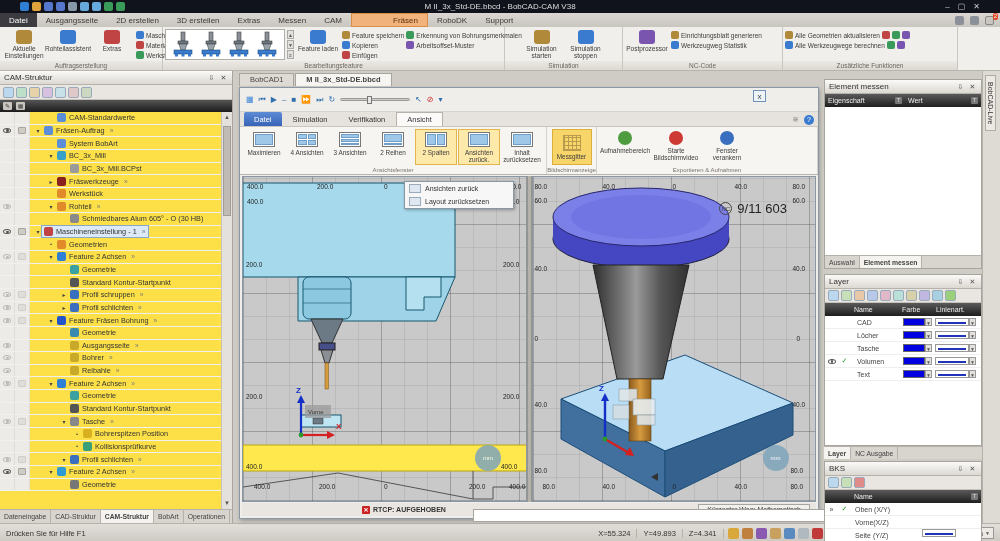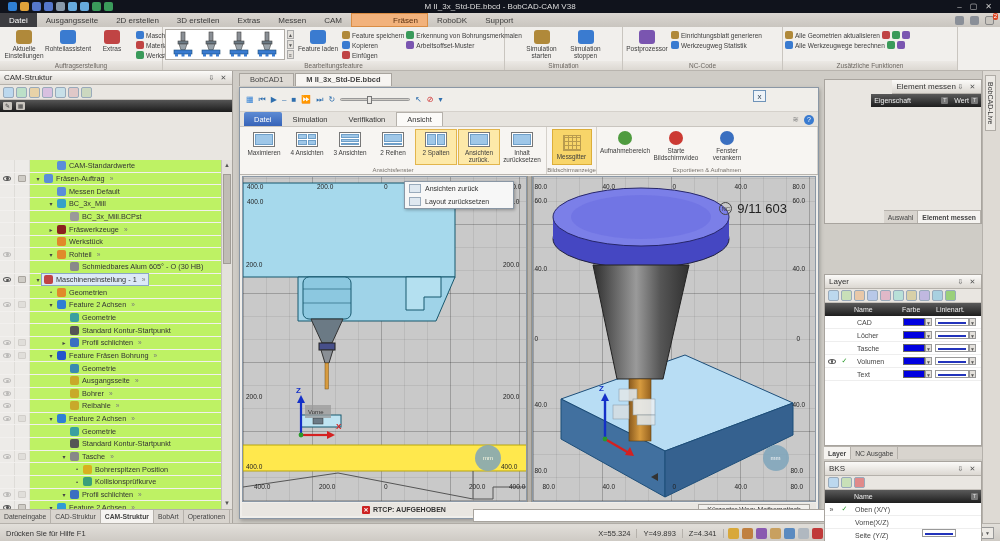--- a/index.html
+++ b/index.html
@@ -1,19 +1,19 @@
 <!DOCTYPE html>
 <html><head>
 <meta charset="utf-8">
 <style>
   *{margin:0;padding:0;box-sizing:border-box;}
   html,body{width:1000px;height:541px;overflow:hidden;font-family:"Liberation Sans",sans-serif;background:#d6d2cc;}
   .abs{position:absolute;}
   
-  #titlebar{position:relative;height:13px;background:#10131c;color:#e8e8e8;font-size:8px;display:flex;align-items:center;padding:0 8px;}
+  #titlebar{position:relative;height:13px;background:#10131c;color:#e8e8e8;font-size:8px;display:flex;align-items:center;padding:0 20px;}
   #qa-icons{display:flex;gap:3px;align-items:center;}
   .qa{width:9px;height:9px;border-radius:2px;display:inline-block;}
   #title-text{position:absolute;left:0;right:0;text-align:center;font-size:8px;color:#ddd;pointer-events:none;}
   #win-btns{margin-left:auto;display:flex;gap:8px;font-size:8px;color:#ccc;z-index:2;}
   
   #tabrow{height:14px;background:linear-gradient(#dad6d1,#c9c5bf);display:flex;align-items:stretch;font-size:8px;color:#3a3a3a;position:relative;}
   .mtab{padding:2px 9px;display:flex;align-items:center;cursor:pointer;}
   .mtab.file{background:#3c3c40;color:#fff;}
   .mtab.hl{background:#f2b27c;border:1px solid #d98d45;color:#5a3010;padding-left:41px;}
   #tabrow-icons{margin-left:auto;display:flex;gap:6px;align-items:center;padding-right:6px;}
@@ -36,21 +36,21 @@
   #workspace{position:relative;height:452px;background:#cfccc6;}
   
   #left-panel{position:absolute;left:0;top:0;width:233px;height:452px;background:#e9e6e1;border-right:1px solid #a8a49e;display:flex;flex-direction:column;}
   .phead{height:14px;background:linear-gradient(#fbfaf8,#dcd8d2);border-bottom:1px solid #b5b1ab;font-size:8px;color:#333;display:flex;align-items:center;padding:0 4px;}
   .phead .ph-ic{margin-left:auto;display:flex;gap:3px;color:#555;font-size:7px;}
   .ph-btn{width:9px;height:9px;text-align:center;line-height:9px;cursor:pointer;}
   #cam-toolbar{height:15px;display:flex;gap:2px;align-items:center;padding:0 3px;border-bottom:1px solid #c5c1bb;}
   .tb-ic{width:11px;height:11px;border-radius:2px;border:1px solid #9ab;cursor:pointer;}
   #tree-header{height:12px;background:linear-gradient(#555,#1c1c1c);display:flex;align-items:center;gap:4px;padding:0 3px;}
   #tree-header span{width:9px;height:8px;background:#c9c5bf;border-radius:1px;font-size:6px;line-height:8px;text-align:center;color:#444;}
-  #cam-tree{flex:1;overflow:hidden;background:#bef264;position:relative;margin-top:48px;}
+  #cam-tree{flex:1;overflow:hidden;background:#fde047;position:relative;}
   .trow{height:12.65px;display:flex;align-items:center;font-size:7.3px;color:#333;white-space:nowrap;border-bottom:1px solid #f2f0ee;}
   .tcol{width:15px;flex:none;height:100%;background:#edebe8;border-right:1px solid #dedcd8;display:flex;align-items:center;justify-content:center;}
   .eye{width:8px;height:5px;border:1px solid #555;border-radius:50%;position:relative;}
   .eye::after{content:"";position:absolute;left:2px;top:0.5px;width:2.5px;height:2.5px;border-radius:50%;background:#555;}
   .eye.off{opacity:0.32;}
   .secic{width:8px;height:7px;background:#cfccc6;border:1px solid #a9a59f;border-radius:1px;}
   .secic.off{opacity:0.4;}
   .texp{width:8px;flex:none;color:#444;font-size:6px;text-align:center;}
   .tico{width:9px;height:9px;border-radius:2px;flex:none;margin-right:3px;}
   .tlabel{overflow:hidden;}
@@ -395,21 +395,21 @@
             <span class="chev">»</span>
           </span>
         </div>
         <div class="trow">
           <span class="tcol"></span>
           <span class="tcol"></span>
           <span style="width: 17px;"></span>
           <span class="texp"></span>
           <span class="selwrap">
             <span class="tico" style="background: rgb(91, 141, 217);"></span>
-            <span class="tlabel">Messen Default</span>
+            <span class="tlabel">System BobArt</span>
           </span>
         </div>
         <div class="trow">
           <span class="tcol"></span>
           <span class="tcol"></span>
           <span style="width: 17px;"></span>
           <span class="texp">▾</span>
           <span class="selwrap">
             <span class="tico" style="background: rgb(55, 160, 200);"></span>
             <span class="tlabel">BC_3x_Mill</span>
@@ -520,20 +520,35 @@
           </span>
         </div>
         <div class="trow">
           <span class="tcol"></span>
           <span class="tcol"></span>
           <span style="width: 30px;"></span>
           <span class="texp"></span>
           <span class="selwrap">
             <span class="tico" style="background: rgb(85, 85, 85);"></span>
             <span class="tlabel">Standard Kontur-Startpunkt</span>
+          </span>
+        </div>
+        <div class="trow">
+          <span class="tcol">
+            <span class="eye off"></span>
+          </span>
+          <span class="tcol">
+            <span class="secic off"></span>
+          </span>
+          <span style="width: 30px;"></span>
+          <span class="texp">▸</span>
+          <span class="selwrap">
+            <span class="tico" style="background: rgb(58, 111, 192);"></span>
+            <span class="tlabel">Profil schruppen</span>
+            <span class="chev">»</span>
           </span>
         </div>
         <div class="trow">
           <span class="tcol">
             <span class="eye off"></span>
           </span>
           <span class="tcol">
             <span class="secic off"></span>
           </span>
           <span style="width: 30px;"></span>
@@ -957,21 +972,21 @@
           <span>RTCP: AUFGEHOBEN</span>
         </span>
         <span id="pathmode">Kürzester Weg: Mathematisch</span>
       </div>
     </div>
 
     <div id="cmdbar"></div>
   </div>
 
   <div id="right-area">
-    <div class="rpanel" style="top:8px;height:145px;align-items:flex-end;">
+    <div class="rpanel" style="top:8px;height:190px;">
       <div class="phead">
         <span>Element messen</span>
         <span class="ph-ic">
             <span class="ph-btn">⇩</span>
             <span class="ph-btn">✕</span>
           </span>
       </div>
       <div class="dkhead">
         <span class="dcell" style="width:80px;">
             <span>Eigenschaft</span>

